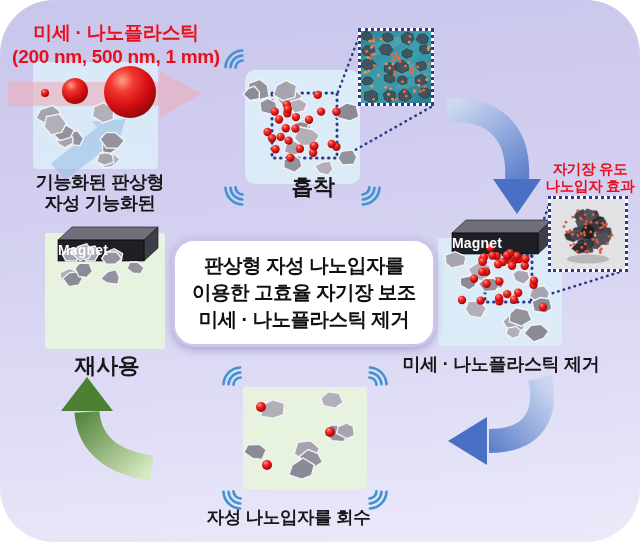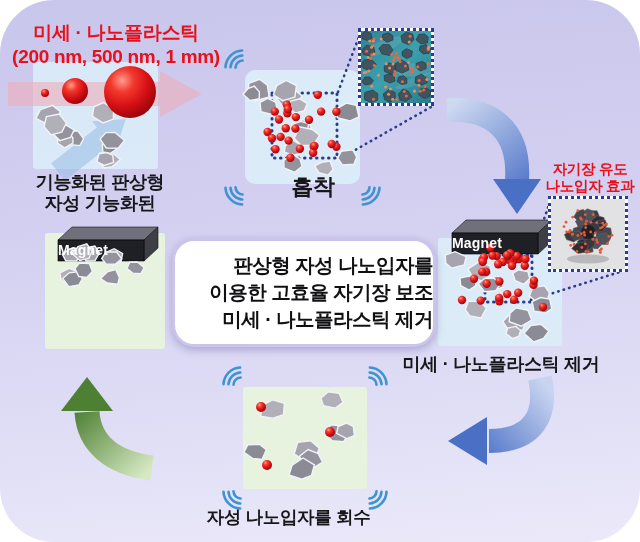--- a/index.html
+++ b/index.html
@@ -23,21 +23,21 @@
   #title-cap{left:0;top:9px;width:232px;font-size:19px;line-height:24px;margin-top:12px;}
   #feed-cap{left:12px;top:172px;width:176px;font-size:18px;line-height:21px;}
   #adsorb-cap{left:263px;top:172px;width:100px;font-size:22px;}
   #dynamic-cap{left:538px;top:161px;width:104px;font-size:14.5px;line-height:16.5px;}
   #removal-cap{left:390px;top:352px;width:222px;font-size:18px;}
   #reuse-cap{left:62px;top:351px;width:90px;font-size:22px;}
   #recover-cap{left:206px;top:505px;width:165px;font-size:17.5px;}
   .white-box{position:absolute;z-index:4;left:172px;top:238px;width:258px;height:103px;background:#ffffff;
     border:3px solid #cbc5ec;border-radius:22px;box-shadow:0 3px 9px rgba(100,90,160,.40);
     display:flex;flex-direction:column;justify-content:center;text-align:center;
-    color:#101013;font-weight:800;font-size:19.5px;line-height:27px;letter-spacing:-0.5px;align-items:flex-end;}
+    color:#101013;font-weight:800;font-size:19.5px;line-height:27px;letter-spacing:-0.5px;}
   .magnet-label{position:absolute;z-index:4;color:#ffffff;font-weight:800;font-size:14px;text-align:left;letter-spacing:.2px;}
   #magnet-label-left{left:58px;top:240px;width:86px;height:21px;line-height:21px;}
   #magnet-label-right{left:452px;top:233px;width:86px;height:21px;line-height:21px;}
 </style>
 </head>
 <body>
 
 <div class="canvas">
 
   <div class="panel p-blue" id="feed-box"></div>
@@ -421,20 +421,21 @@
   <div class="cap" id="feed-cap">
     <span>기능화된 판상형</span><br>
     <span>자성 기능화된</span>
   </div>
   <div class="cap" id="adsorb-cap">흡착</div>
   <div class="cap red" id="dynamic-cap">
     <span>자기장 유도</span><br>
     <span>나노입자 효과</span>
   </div>
   <div class="cap" id="removal-cap">미세 · 나노플라스틱 제거</div>
+  <div class="cap" id="reuse-cap">재사용</div>
   <div class="cap" id="recover-cap">자성 나노입자를 회수</div>
 
   <div class="white-box">
     <span>판상형 자성 나노입자를</span>
     <span>이용한 고효율 자기장 보조</span>
     <span>미세 · 나노플라스틱 제거</span>
   </div>
 
 </div>
 

